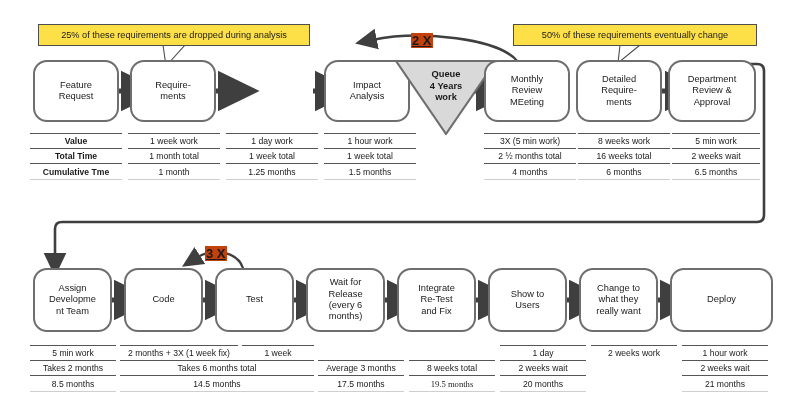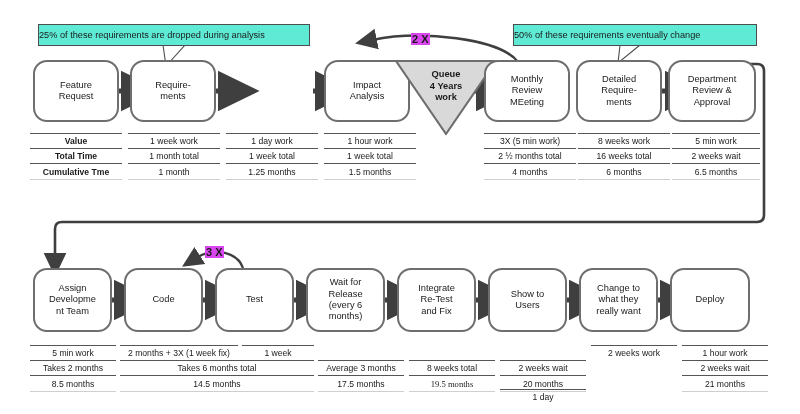--- a/index.html
+++ b/index.html
@@ -46,38 +46,39 @@
     font-size:9.3px;
     line-height:11.6px;
     font-weight:bold;
     color:#1a1a1a;
   }
 
   
   .callout{
     position:absolute;
     box-sizing:border-box;
-    background:#5eead4;
+    background:#fde047;
     border:1.1px solid #4d4d4d;
     font-size:9.2px;
     color:#1a1a1a;
-    display:flex;align-items:center;
+    display:flex;align-items:center;justify-content:center;
     text-align:center;
     z-index:4;
   }
 
   
   .looplbl{
     position:absolute;
-    font-size:11px;
+    font-size:13px;
     font-weight:bold;
     color:#1a1a1a;
     z-index:5;
-    background:#d946ef;
+    background:#c2410c;
     padding:0 1px;
+    text-decoration:underline;
   }
 
   
   .mcell{
     position:absolute;
     box-sizing:border-box;
     font-size:8.6px;
     line-height:10px;
     color:#1a1a1a;
     text-align:center;
@@ -214,21 +215,21 @@
   </div>
   <div class="pbox" style="left:397px;top:268px;width:79px;height:64px;">
     <span>Integrate<br>Re-Test<br>and Fix</span>
   </div>
   <div class="pbox" style="left:488px;top:268px;width:79px;height:64px;">
     <span>Show to<br>Users</span>
   </div>
   <div class="pbox" style="left:579px;top:268px;width:79px;height:64px;">
     <span>Change to<br>what they<br>really want</span>
   </div>
-  <div class="pbox" style="left:670px;top:268px;width:80px;height:64px;">
+  <div class="pbox" style="left:670px;top:268px;width:103px;height:64px;">
     <span>Deploy</span>
   </div>
 
   <div class="mcell" style="left:30px;top:345px;width:86px;height:15px;">5 min work</div>
   <div class="mcell" style="left:30px;top:360px;width:86px;height:15px;">Takes 2 months</div>
   <div class="mcell lastrow" style="left:30px;top:375px;width:86px;height:17px;">8.5 months</div>
 
   <div class="mcell" style="left:120px;top:345px;width:118px;height:15px;">2 months + 3X (1 week fix)</div>
 
   <div class="mcell" style="left:242px;top:345px;width:72px;height:15px;">1 week</div>
@@ -238,21 +239,21 @@
   <div class="mcell lastrow" style="left:120px;top:375px;width:194px;height:17px;">14.5 months</div>
 
   <div class="mcell blank" style="left:318px;top:345px;width:86px;height:15px;"></div>
   <div class="mcell" style="left:318px;top:360px;width:86px;height:15px;">Average 3 months</div>
   <div class="mcell lastrow" style="left:318px;top:375px;width:86px;height:17px;">17.5 months</div>
 
   <div class="mcell blank" style="left:409px;top:345px;width:86px;height:15px;"></div>
   <div class="mcell" style="left:409px;top:360px;width:86px;height:15px;">8 weeks total</div>
   <div class="mcell lastrow" style="left:409px;top:375px;width:86px;height:17px;font-family:Liberation Serif, serif;">19.5 months</div>
 
-  <div class="mcell" style="left:500px;top:345px;width:86px;height:15px;margin-top:44px;">1 day</div>
+  <div class="mcell" style="left:500px;top:345px;width:86px;height:15px;">1 day</div>
   <div class="mcell" style="left:500px;top:360px;width:86px;height:15px;">2 weeks wait</div>
   <div class="mcell lastrow" style="left:500px;top:375px;width:86px;height:17px;">20 months</div>
 
   <div class="mcell" style="left:591px;top:345px;width:86px;height:15px;">2 weeks work</div>
   <div class="mcell blank" style="left:591px;top:360px;width:86px;height:15px;"></div>
 
   <div class="mcell" style="left:682px;top:345px;width:86px;height:15px;">1 hour work</div>
   <div class="mcell" style="left:682px;top:360px;width:86px;height:15px;">2 weeks wait</div>
   <div class="mcell lastrow" style="left:682px;top:375px;width:86px;height:17px;">21 months</div>
 

